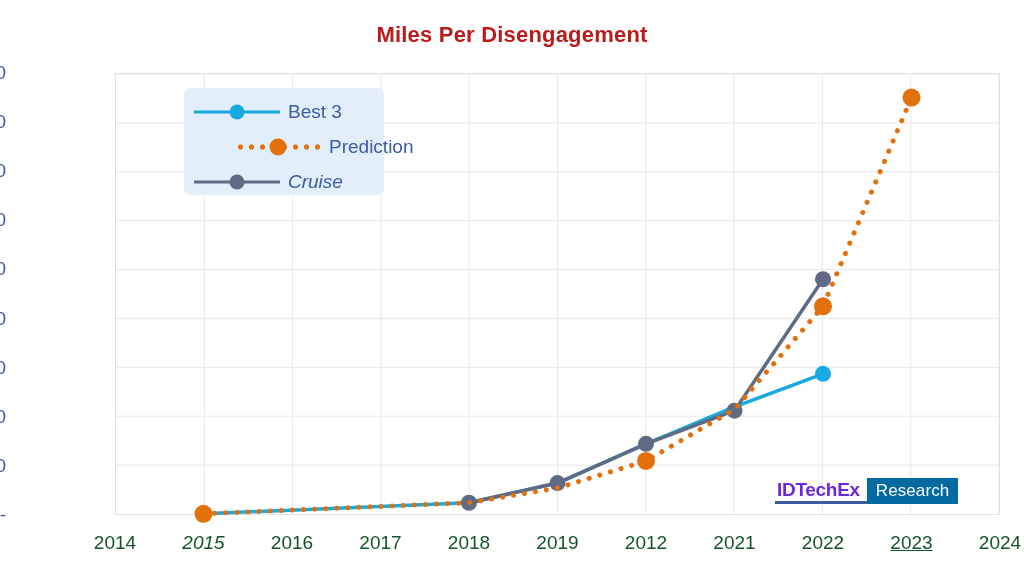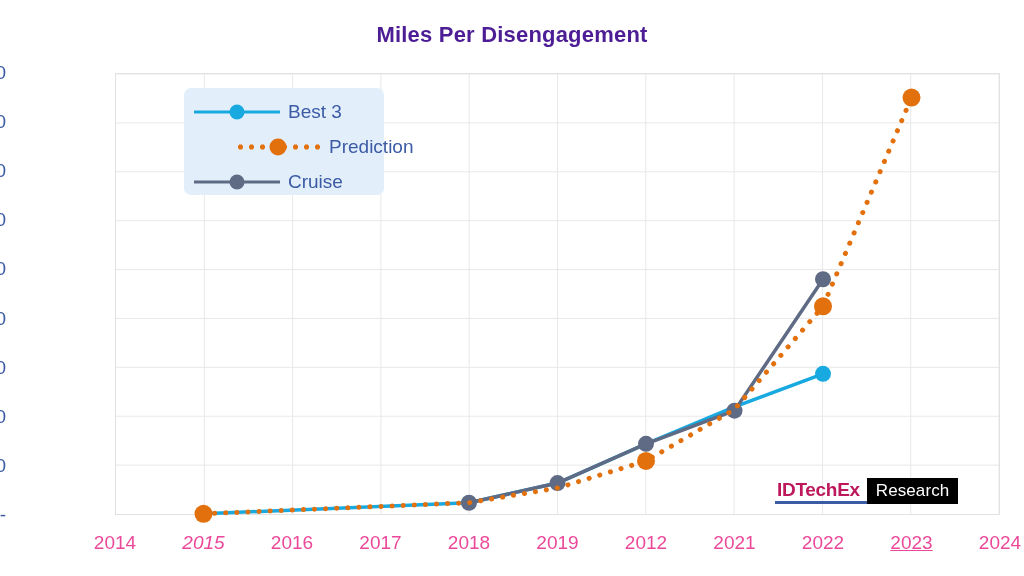--- a/index.html
+++ b/index.html
@@ -12,21 +12,21 @@
   }
   #chart-root{position:absolute;inset:0;}
 
   
   .chart-title{
     position:absolute;
     left:0;right:0;top:22px;
     text-align:center;
     font-size:22px;
     font-weight:bold;
-    color:#4c1d95;
+    color:#b91c1c;
     letter-spacing:.2px;
   }
 
   
   .plot-area{
     position:absolute;
     left:115px;top:73px;
     width:885px;height:442px;
     border:1px solid #e2e2e2;
     box-sizing:border-box;
@@ -44,21 +44,21 @@
     color:#3B5BA5;
     transform:translateY(-50%);
   }
   .ytick span{position:absolute;right:0;top:-11px;display:block;white-space:nowrap;}
   .xtick{
     position:absolute;
     top:532px;
     width:90px;
     text-align:center;
     font-size:19px;
-    color:#ec4899;
+    color:#14532d;
     transform:translateX(-45px);
   }
 
   
   .data-svg{
     position:absolute;
     left:115px;top:73px;
     width:885px;height:442px;
     overflow:visible;
   }
@@ -72,21 +72,21 @@
     border-radius:7px;
     margin-left:48px;
   }
   .legend-row{
     position:absolute;
     left:0;width:100%;height:35px;
     display:flex;align-items:center;
   }
   .legend-row:nth-child(1){top:6px;}
   .legend-row:nth-child(2){top:41px;padding-left:41px;}
-  .legend-row:nth-child(3){top:76px;}
+  .legend-row:nth-child(3){top:76px;font-style:italic;}
   .legend-swatch{
     position:relative;
     width:86px;height:18px;
     margin-left:10px;
     flex:0 0 86px;
   }
   .legend-swatch .ln{
     position:absolute;left:0;top:50%;
     width:100%;height:3px;
     transform:translateY(-50%);
@@ -115,28 +115,28 @@
 
   
   .watermark{
     position:absolute;
     left:775px;top:478px;
     display:flex;align-items:stretch;
     height:26px;
   }
   .wm-name{
     display:flex;align-items:center;
-    font-size:19px;font-weight:bold;color:#be185d;
+    font-size:19px;font-weight:bold;color:#6d28d9;
     padding:0 7px 0 2px;
     border-bottom:3px solid #3B5BA5;
     letter-spacing:-.3px;
   }
   .wm-tag{
     display:flex;align-items:center;
-    background:#000000;color:#ffffff;
+    background:#0369a1;color:#ffffff;
     font-size:17px;
     padding:0 9px;
     letter-spacing:.1px;
   }
 </style>
 </head>
 <body>
 
 <div id="chart-root">
 

